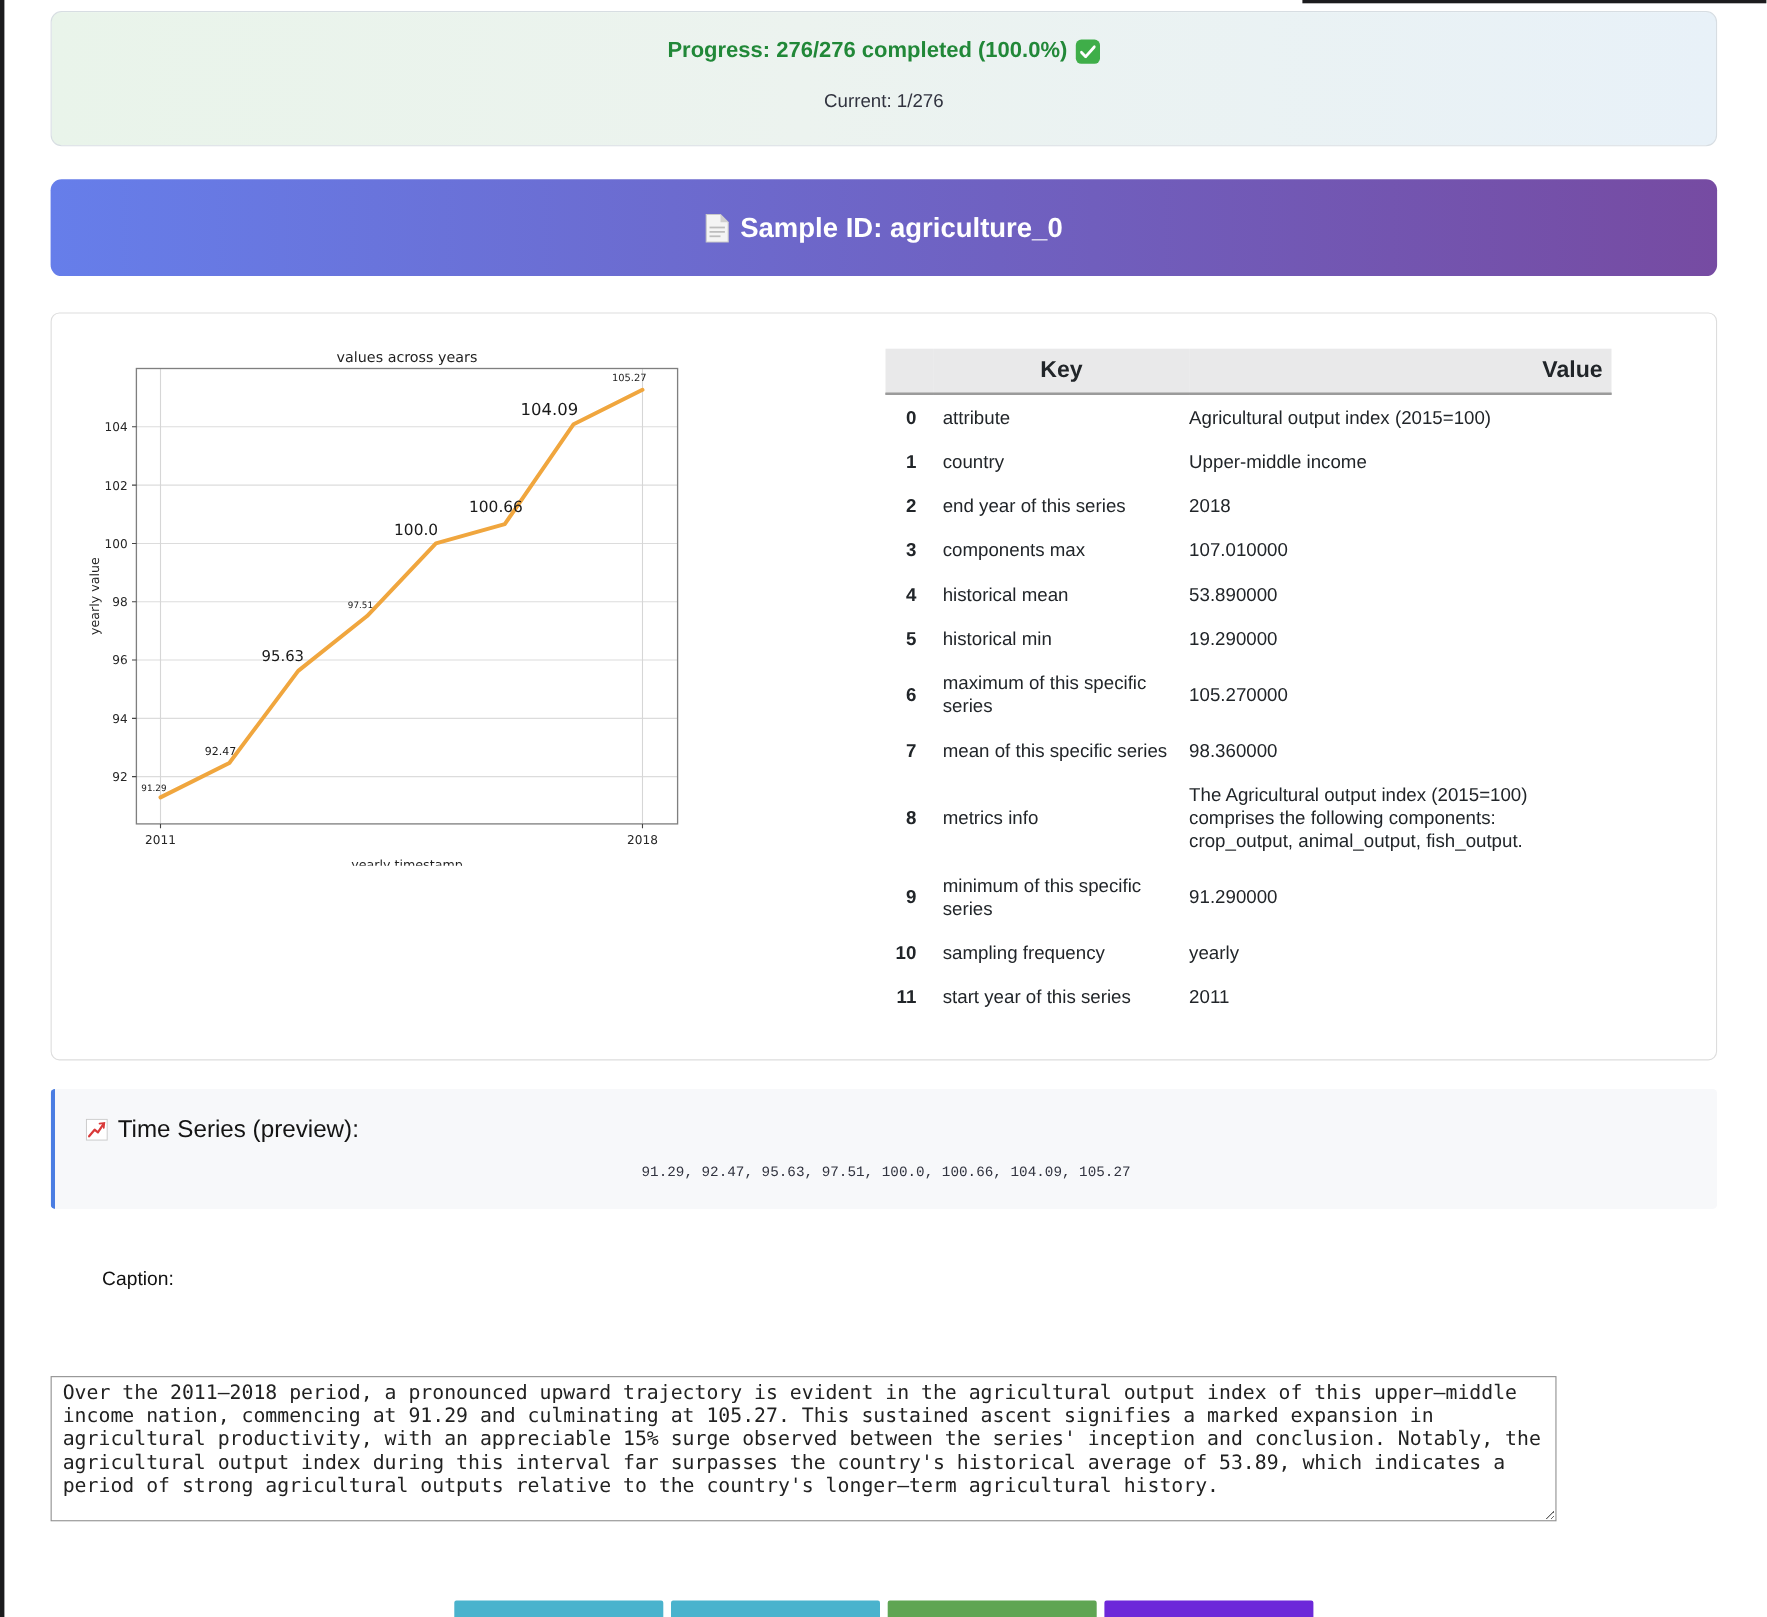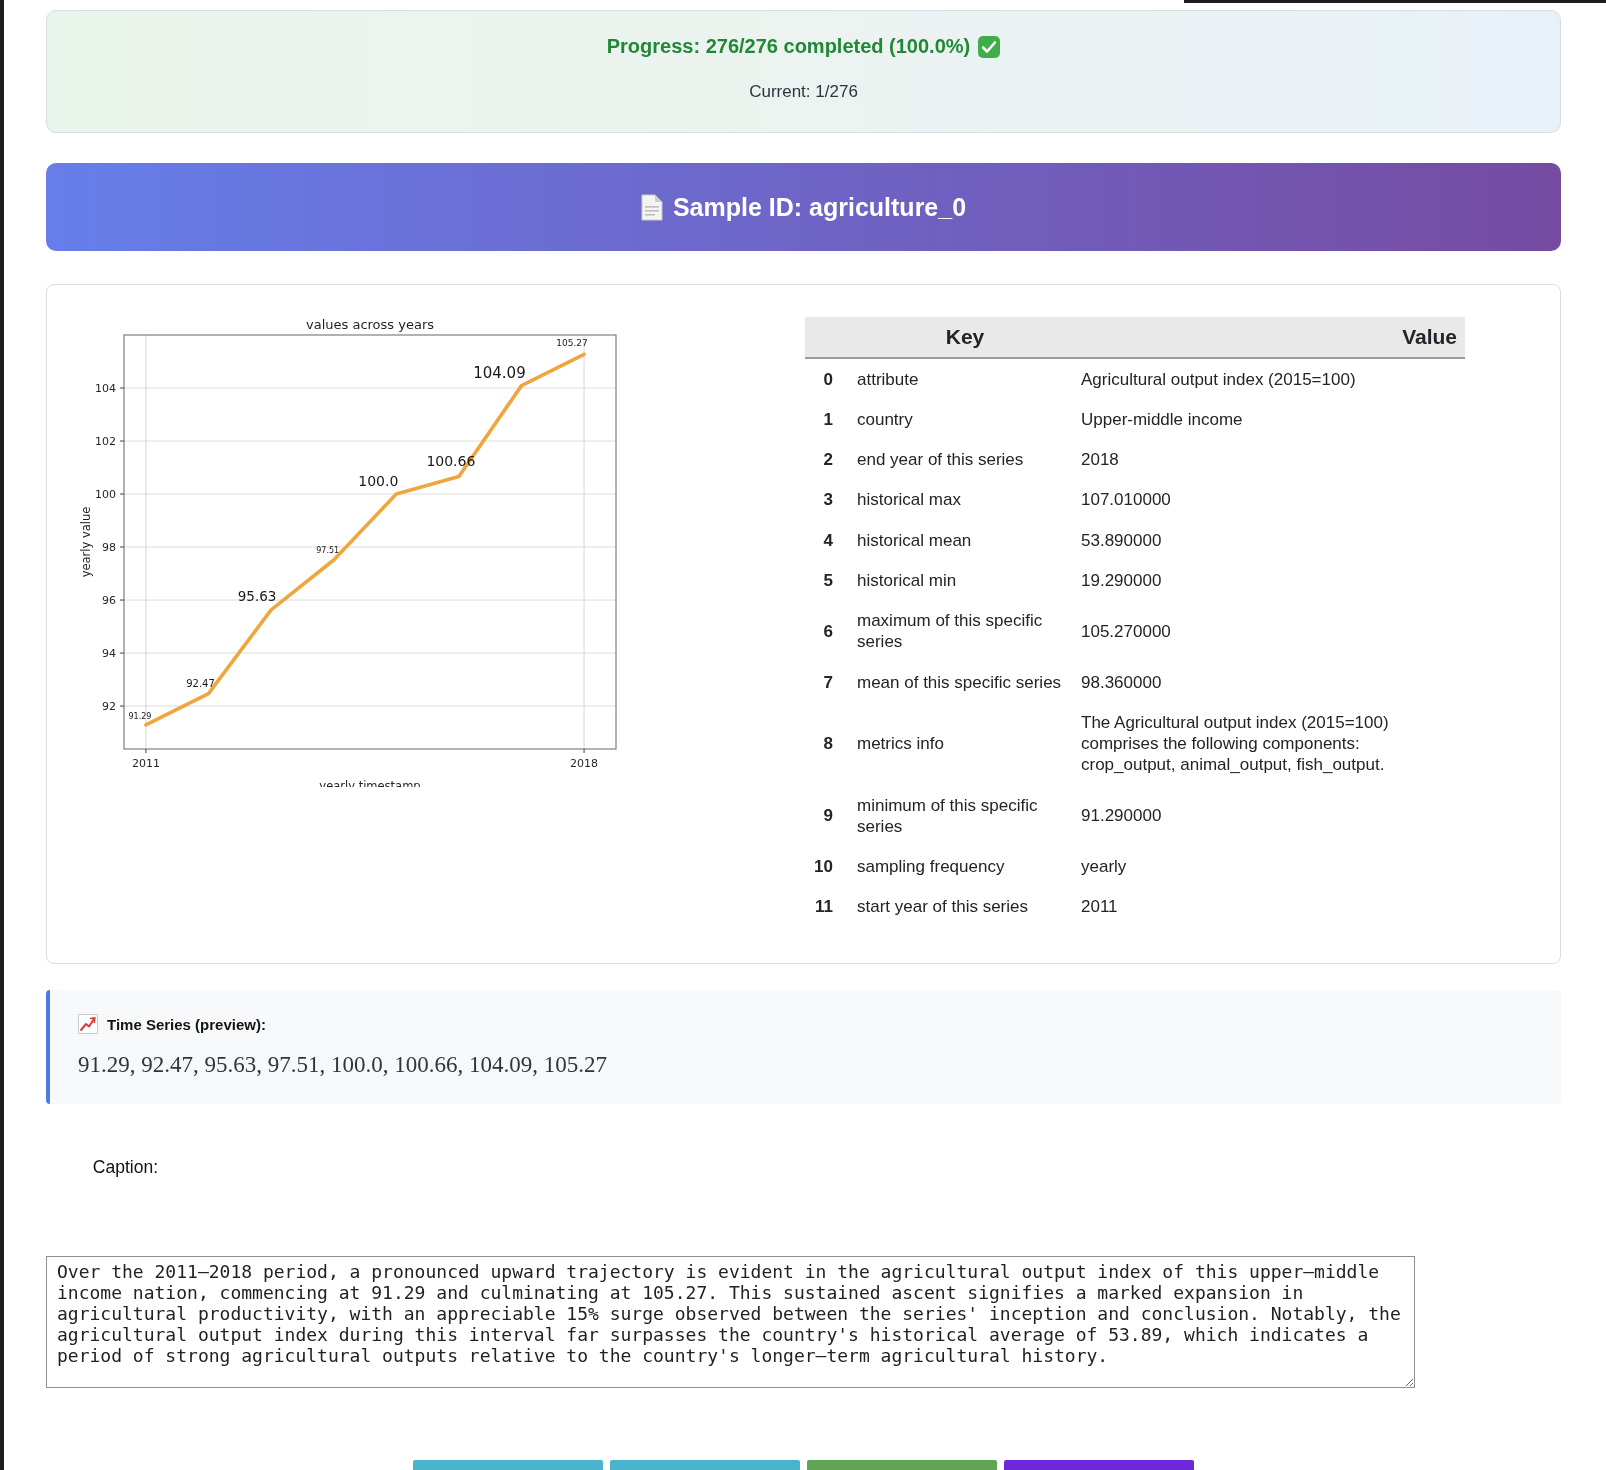--- a/index.html
+++ b/index.html
@@ -56,22 +56,22 @@
   .kv-table td { padding:9.5px 8px; vertical-align:middle; line-height:1.25; }
   td.idx { text-align:right; font-weight:bold; padding-right:16px; white-space:nowrap; }
   td.key { width:232px; }
   td.val { padding-left:0; }
 
   
   .ts-box {
     background:#f7f8fa; border-left:4px solid #4a7de2; border-radius:4px;
     padding:24px 28px 26px; margin-bottom:40px;
   }
-  .ts-title { display:flex; align-items:center; gap:9px; font-weight:bold; font-size:15px; color:#141414; margin-bottom:18px; }
-  .ts-values { font-family:Liberation Serif, serif; font-size:23px; color:#31333f; }
+  .ts-title { display:flex; align-items:center; gap:9px; font-weight:normal; font-size:22px; color:#141414; margin-bottom:18px; }
+  .ts-values { font-family:Liberation Mono, monospace; font-size:13px; color:#31333f;text-align:center; }
 
   
   .caption-row { display:flex; align-items:flex-start; margin-bottom:72px;flex-direction:column; }
   .caption-label { width:112px; text-align:right; font-size:17.5px; color:#111; padding-top:13px; margin-right:13px; flex:0 0 112px; }
   .caption-area {
     width:1369px; height:132px; resize:both;
     border:1px solid #8f8f8f; background:#ffffff;
     font-family:"DejaVu Sans Mono", monospace; font-size:18px; line-height:1.17;
     color:#222; padding:4px 10px 4px 10px; outline:none;
   }
@@ -184,21 +184,21 @@
           <td class="key">country</td>
           <td class="val">Upper-middle income</td>
         </tr>
         <tr>
           <td class="idx">2</td>
           <td class="key">end year of this series</td>
           <td class="val">2018</td>
         </tr>
         <tr>
           <td class="idx">3</td>
-          <td class="key">historical max</td>
+          <td class="key">components max</td>
           <td class="val">107.010000</td>
         </tr>
         <tr>
           <td class="idx">4</td>
           <td class="key">historical mean</td>
           <td class="val">53.890000</td>
         </tr>
         <tr>
           <td class="idx">5</td>
           <td class="key">historical min</td>

